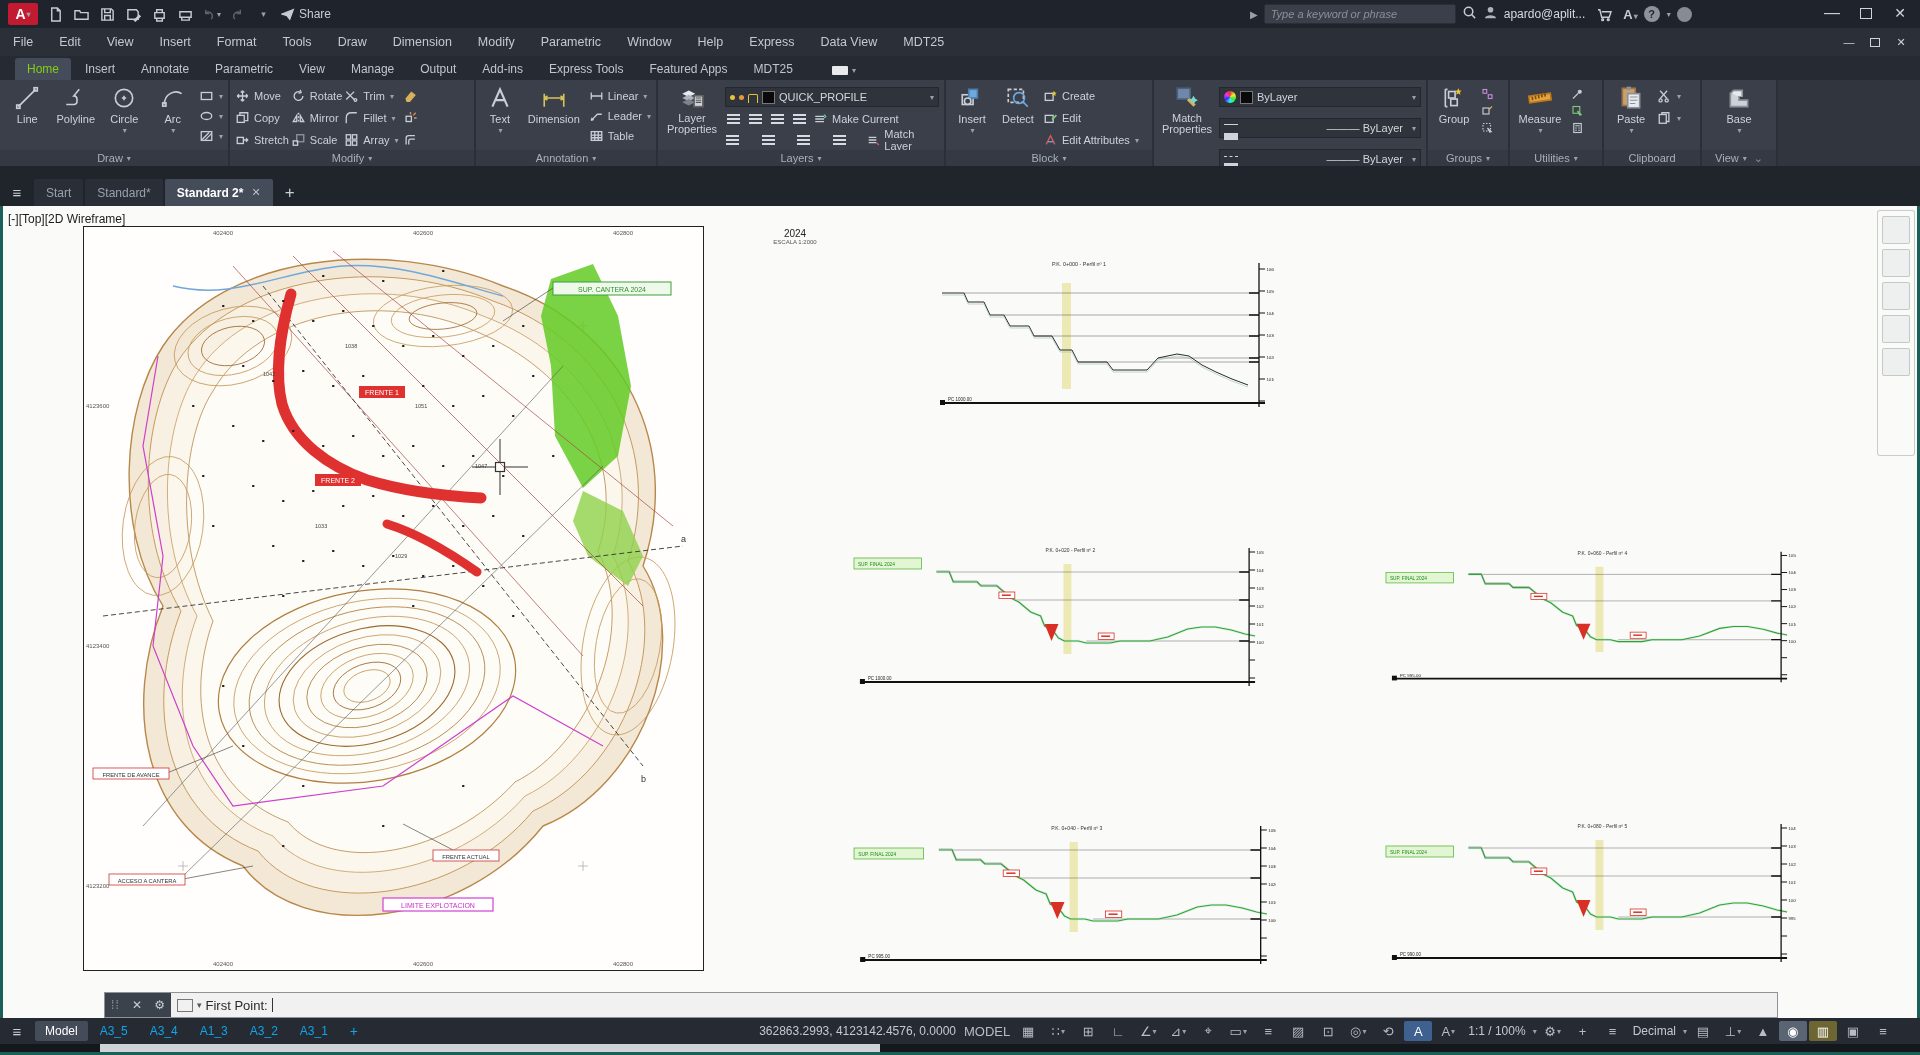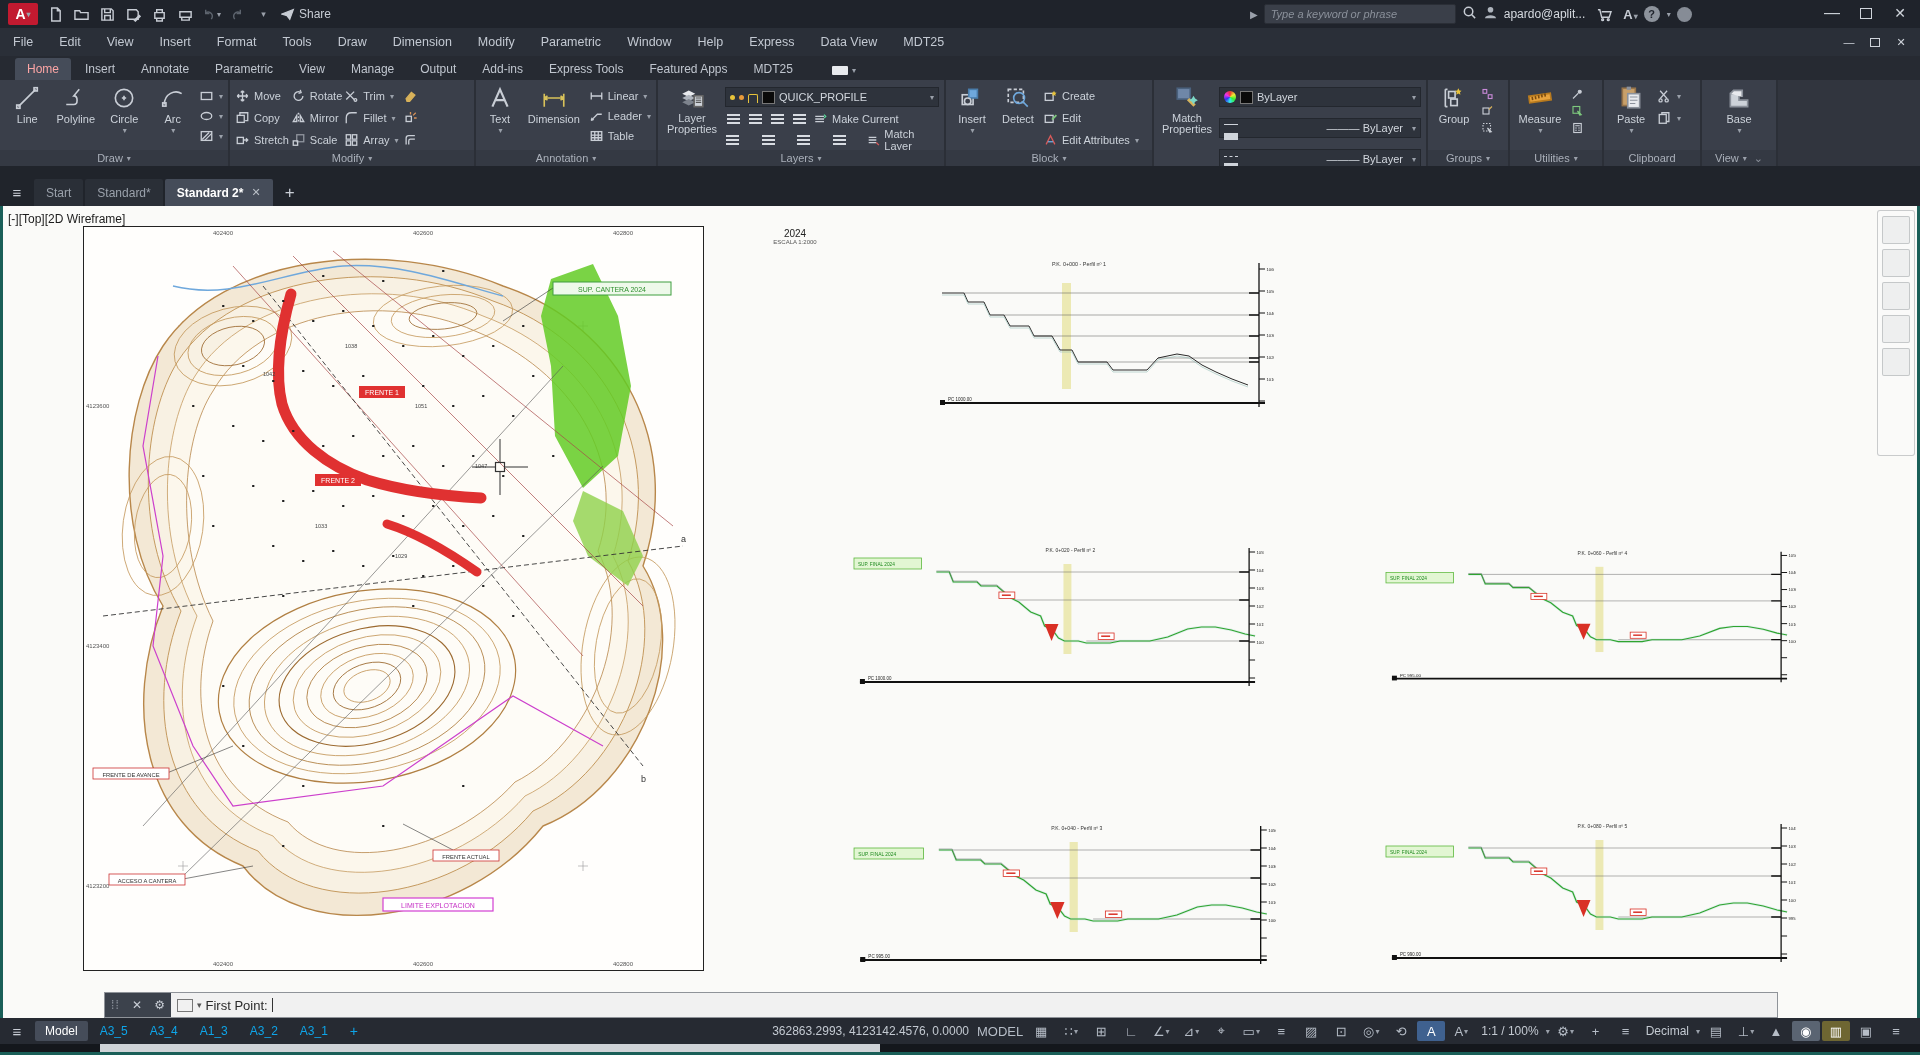--- a/index.html
+++ b/index.html
@@ -20,21 +20,21 @@
           color:#c9ced6;font-size:11px;font-style:italic;padding:0 6px;outline:none;}
   #search::placeholder{color:#8b919b;font-style:italic;}
   .winbtn{width:34px;height:22px;display:flex;align-items:center;justify-content:center;color:#cfd4db;}
   
   #menubar{left:0;top:28px;width:1920px;height:28px;background:#2a2f38;display:flex;align-items:center;
            border-bottom:1px solid #20242b;}
   .menu-item{color:#c3c9d2;font-size:12.5px;padding:0 13px;height:100%;display:flex;align-items:center;}
   
   #ribbontabs{left:0;top:56px;width:1920px;height:24px;background:#262a32;display:flex;align-items:flex-end;}
   .rtab{color:#c0c6cf;font-size:12px;padding:4px 12px;margin:0 1px;}
-  .rtab.active{background:#454c59;color:#fca5a5;border-radius:3px 3px 0 0;}
+  .rtab.active{background:#454c59;color:#84cc16;border-radius:3px 3px 0 0;}
   
   #ribbon{left:0;top:80px;width:1920px;height:86px;background:#31353e;display:flex;}
   .panel{background:#3a3f4a;display:flex;flex-direction:column;border-right:2px solid #2b2f37;}
   .pbody{flex:1;display:flex;padding:3px 5px 0 5px;gap:4px;}
   .pfoot{height:16px;display:flex;align-items:center;justify-content:center;color:#aab0ba;
          font-size:11px;background:#343943;gap:3px;}
   .bigbtn{display:flex;flex-direction:column;align-items:center;justify-content:flex-start;
           width:52px;color:#ccd2da;font-size:11px;text-align:center;line-height:12px;padding-top:2px;}
   .bigbtn svg{width:28px;height:26px;stroke:#c9ced6;fill:none;stroke-width:1.5;margin-bottom:2px;}
   .smlcol{display:flex;flex-direction:column;justify-content:flex-start;gap:2px;padding-top:4px;}
@@ -989,21 +989,21 @@
 
   <div id="statusbar" class="abs">
     <div style="width:34px;display:flex;justify-content:center;color:#c9ced6;font-size:15px">≡</div>
     <span class="ltab active">Model</span>
     <span class="ltab">A3_5</span>
     <span class="ltab">A3_4</span>
     <span class="ltab">A1_3</span>
     <span class="ltab">A3_2</span>
     <span class="ltab">A3_1</span>
     <span class="ltab" style="font-size:14px">+</span>
-    <div style="margin-left:auto;display:flex;align-items:center;gap:2px;padding-right:10px">
+    <div style="margin-left:auto;display:flex;align-items:center;gap:2px;padding-right:23px">
       <span class="sbtext">362863.2993, 4123142.4576, 0.0000</span>
       <span class="sbi" style="min-width:46px">MODEL</span>
       <span class="sbi">
           <span>▦</span>
         </span>
       <span class="sbi">
           <span>∷</span>
           <span class="caret">▾</span>
         </span>
       <span class="sbi">

